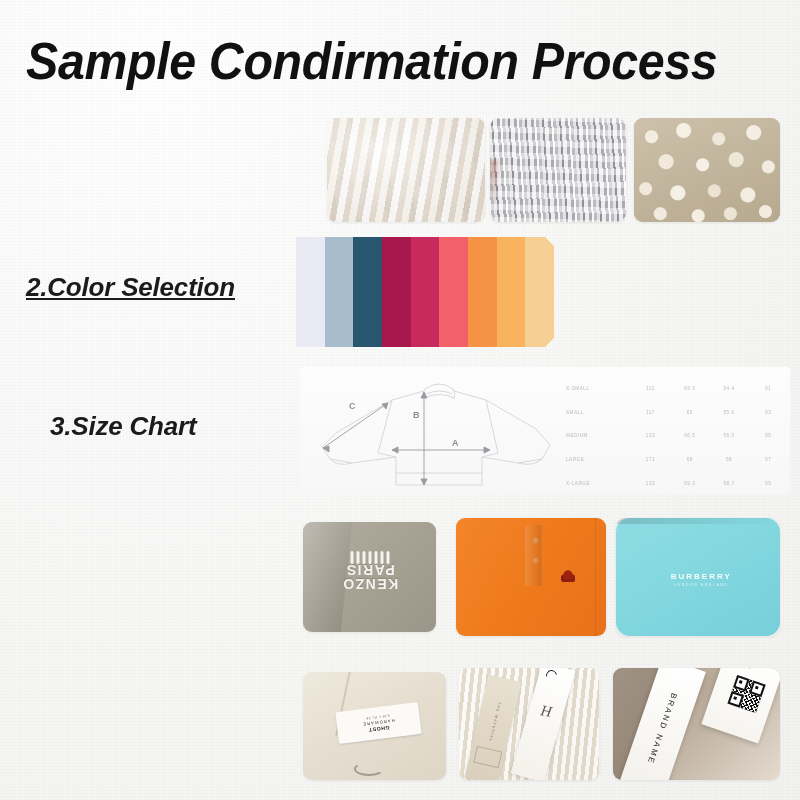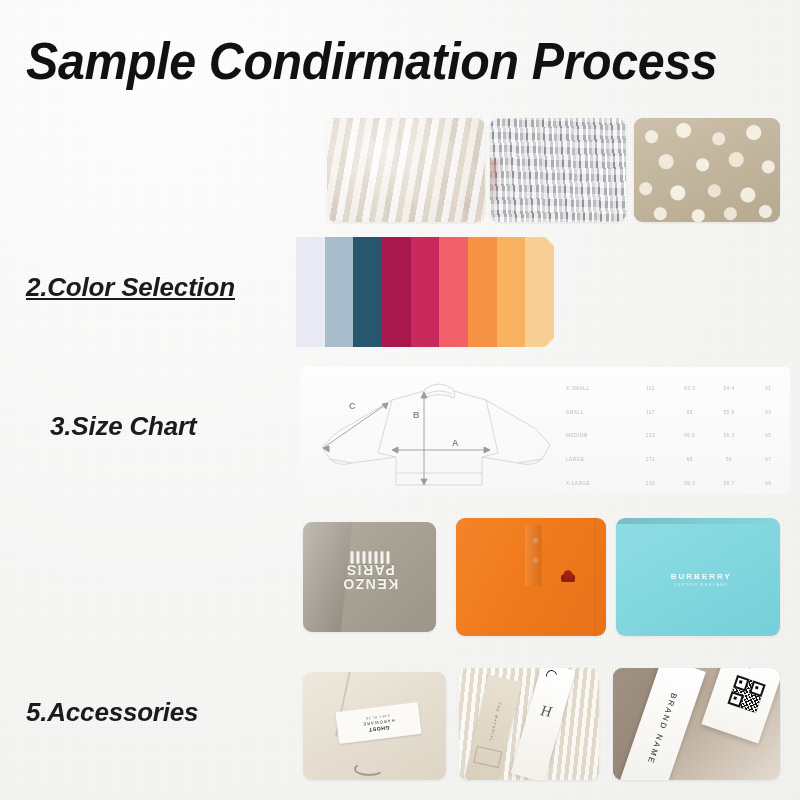--- a/index.html
+++ b/index.html
@@ -215,20 +215,21 @@
   }
   .polo .seam{
     position:absolute;right:7%;top:0;width:1px;height:100%;
     background:rgba(0,0,0,0.07);
   }
 
   .burberry{
     width:100%;height:100%;
     background:linear-gradient(150deg,#8fdce3 0%,#84d8e0 40%,#77cfd9 100%);
     position:relative;
+    border-radius:14px;
   }
   .burberry .edge{
     position:absolute;left:0;top:0;width:100%;height:6px;
     background:linear-gradient(90deg,rgba(0,0,0,0.14),rgba(0,0,0,0));
   }
   .burberry .mark{
     position:absolute;left:52%;top:52%;transform:translate(-50%,-50%);
     text-align:center;color:rgba(255,255,255,0.92);
   }
   .burberry .mark .m1{font-size:8px;font-weight:bold;letter-spacing:2px;}
@@ -498,21 +499,20 @@
   <div class="card" id="craft3">
     <div class="burberry">
       <div class="edge"></div>
       <div class="mark">
         <div class="m1">BURBERRY</div>
         <div class="m2">LONDON ENGLAND</div>
       </div>
     </div>
   </div>
 
-  <div class="row-label" id="lbl5">5.Accessories</div>
 
   <div class="card" id="acc1">
     <div class="hoodie">
       <div class="seamline"></div>
       <div class="drawcord"></div>
       <div class="carelabel">
         <div class="inner">
           <div class="l1">GHOST</div>
           <div class="l2">HARDWARE</div>
           <div class="l3">S  M  L  XL  2X</div>

